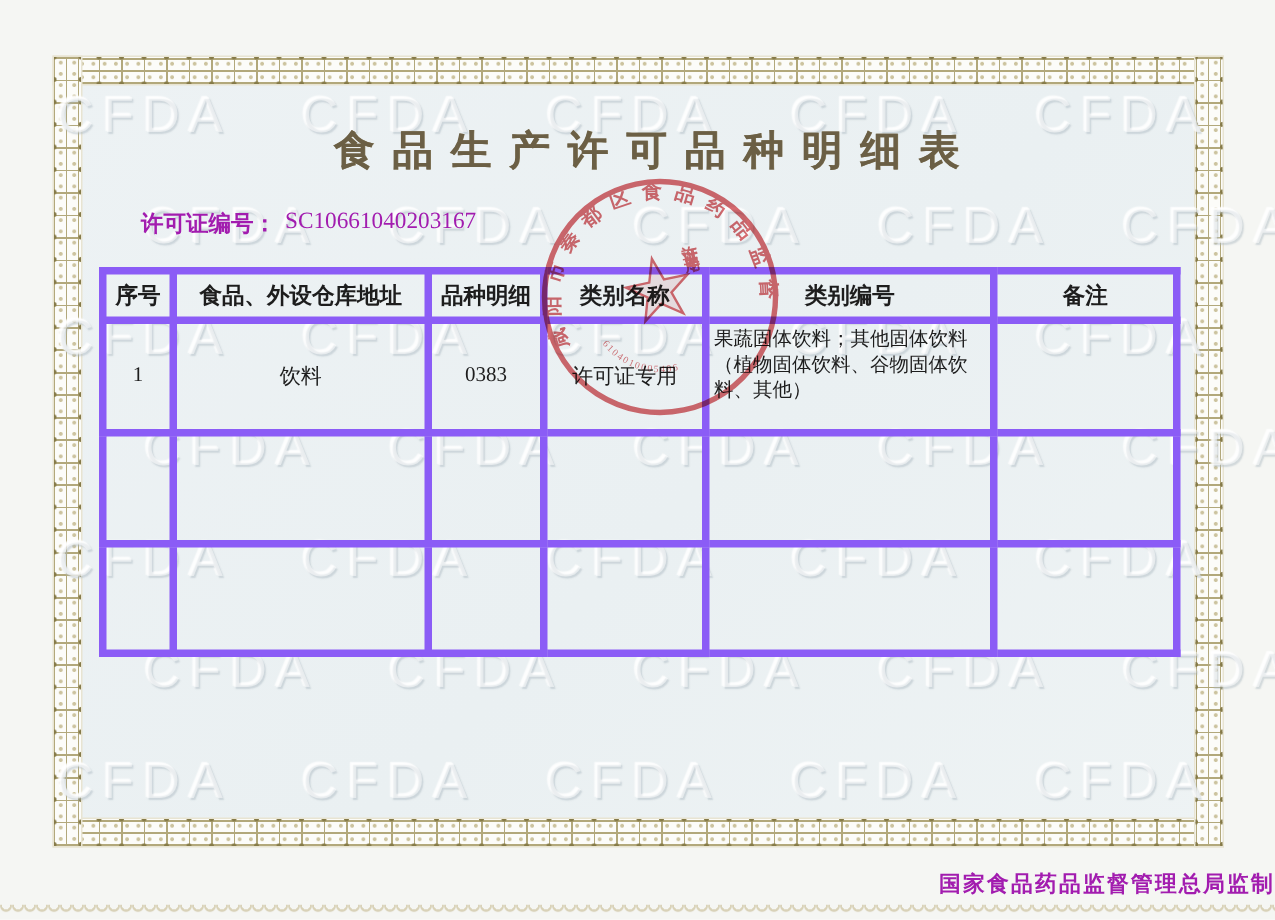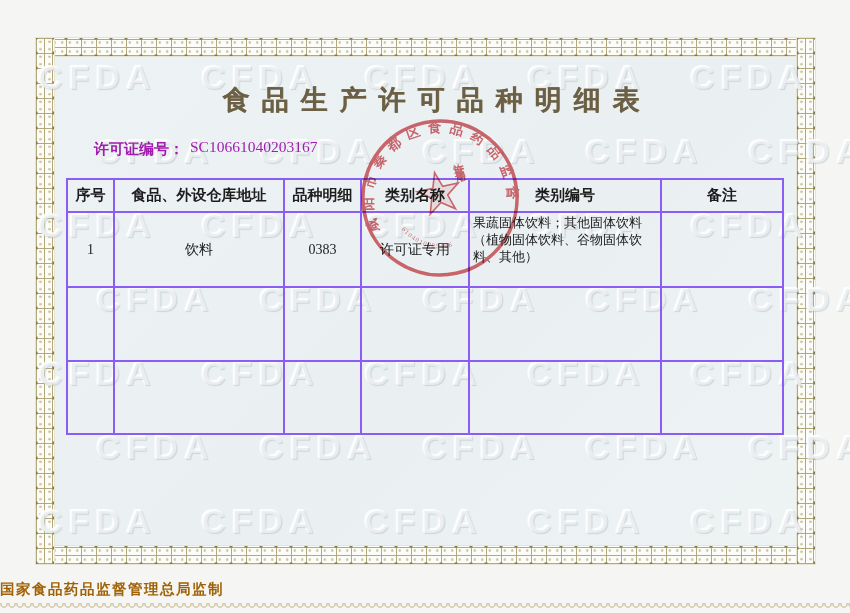--- a/index.html
+++ b/index.html
@@ -42,63 +42,63 @@
   
   .scan-line{
     position:absolute;left:0;right:0;bottom:3px;height:7px;z-index:1;opacity:.75;
     background:radial-gradient(circle at 4px 1px,rgba(0,0,0,0) 2.5px,#cfc6a4 2.5px 3.6px,rgba(0,0,0,0) 4.2px);
     background-size:8px 7px;background-repeat:repeat-x;
   }
   
   #watermark-layer{position:absolute;inset:0;z-index:1;pointer-events:none;}
   .wm{
     position:absolute;font-family:"Liberation Sans","DejaVu Sans",sans-serif;
-    font-size:34px;font-weight:bold;letter-spacing:6px;
+    font-size:34px;font-weight:normal;letter-spacing:6px;
     color:rgba(255,255,255,.5);
     text-shadow:1px 1px 1px rgba(166,180,188,.45),-1px -1px 1px rgba(255,255,255,.9);
     transform:rotate(0deg);
   }
   
   .content{position:absolute;inset:0;z-index:2;}
   .doc-title{
     position:absolute;left:0;top:82px;width:850px;text-align:center;
     font-size:27px;font-weight:bold;letter-spacing:12px;padding-left:12px;
     color:#6b5f45;text-shadow:.4px .4px 0 #8a7d5e;
   }
   .license-line{position:absolute;left:94px;top:140px;font-size:15px;}
   .license-label{font-weight:bold;color:#a21caf;}
   .license-number{font-size:15.5px;margin-left:6px;position:relative;top:-2px;color:#a21caf;}
   
   table.main{
     position:absolute;left:66px;top:178px;width:716px;
     border-collapse:collapse;table-layout:fixed;
     border:2px solid #3f4246;
   }
-  table.main td{border:2px solid #8b5cf6;background:transparent;overflow:hidden;}
+  table.main td{border:5px solid #8b5cf6;background:transparent;overflow:hidden;}
   col.c0{width:47px;}col.c1{width:170px;}col.c2{width:77px;}
   col.c3{width:108px;}col.c4{width:192px;}col.c5{width:122px;}
   tr.hdr{height:33px;}
   tr.r1{height:75px;}
   tr.r2{height:74px;}
   tr.r3{height:73px;}
   tr.wh{height:77px;}
   td.th{font-weight:bold;font-size:15px;text-align:center;vertical-align:middle;}
   td.cell{font-size:14px;text-align:center;vertical-align:middle;}
   td.details{
     font-size:13px;line-height:17px;text-align:left;vertical-align:top;
     padding:1px 2px 0 3px;letter-spacing:0;
   }
   td.wh-label{
     font-weight:bold;font-size:15px;text-align:center;vertical-align:middle;
     line-height:1.6;padding:0 6px;word-break:break-all;
   }
   td.wh-value{font-size:14.5px;text-align:center;vertical-align:top;padding-top:13px;}
   .doc-footer{
-    position:absolute;left:0;top:580px;width:850px;text-align:left;
-    font-size:14.5px;font-weight:bold;letter-spacing:1.5px;color:#a16207;
+    position:absolute;left:0;top:580px;width:850px;text-align:right;
+    font-size:14.5px;font-weight:bold;letter-spacing:1.5px;color:#a21caf;
   }
   
   .seal{
     position:absolute;left:354px;top:112px;width:172px;height:172px;
     transform:rotate(-12deg);z-index:3;opacity:.82;mix-blend-mode:multiply;
     pointer-events:none;
   }
   .seal svg{position:absolute;left:0;top:0;}
   .seal-ring{fill:none;stroke:#d14a50;stroke-width:3.6px;}
   .seal-arc-text{fill:#cf4a50;font-size:13.5px;font-weight:bold;letter-spacing:7.5px;}

